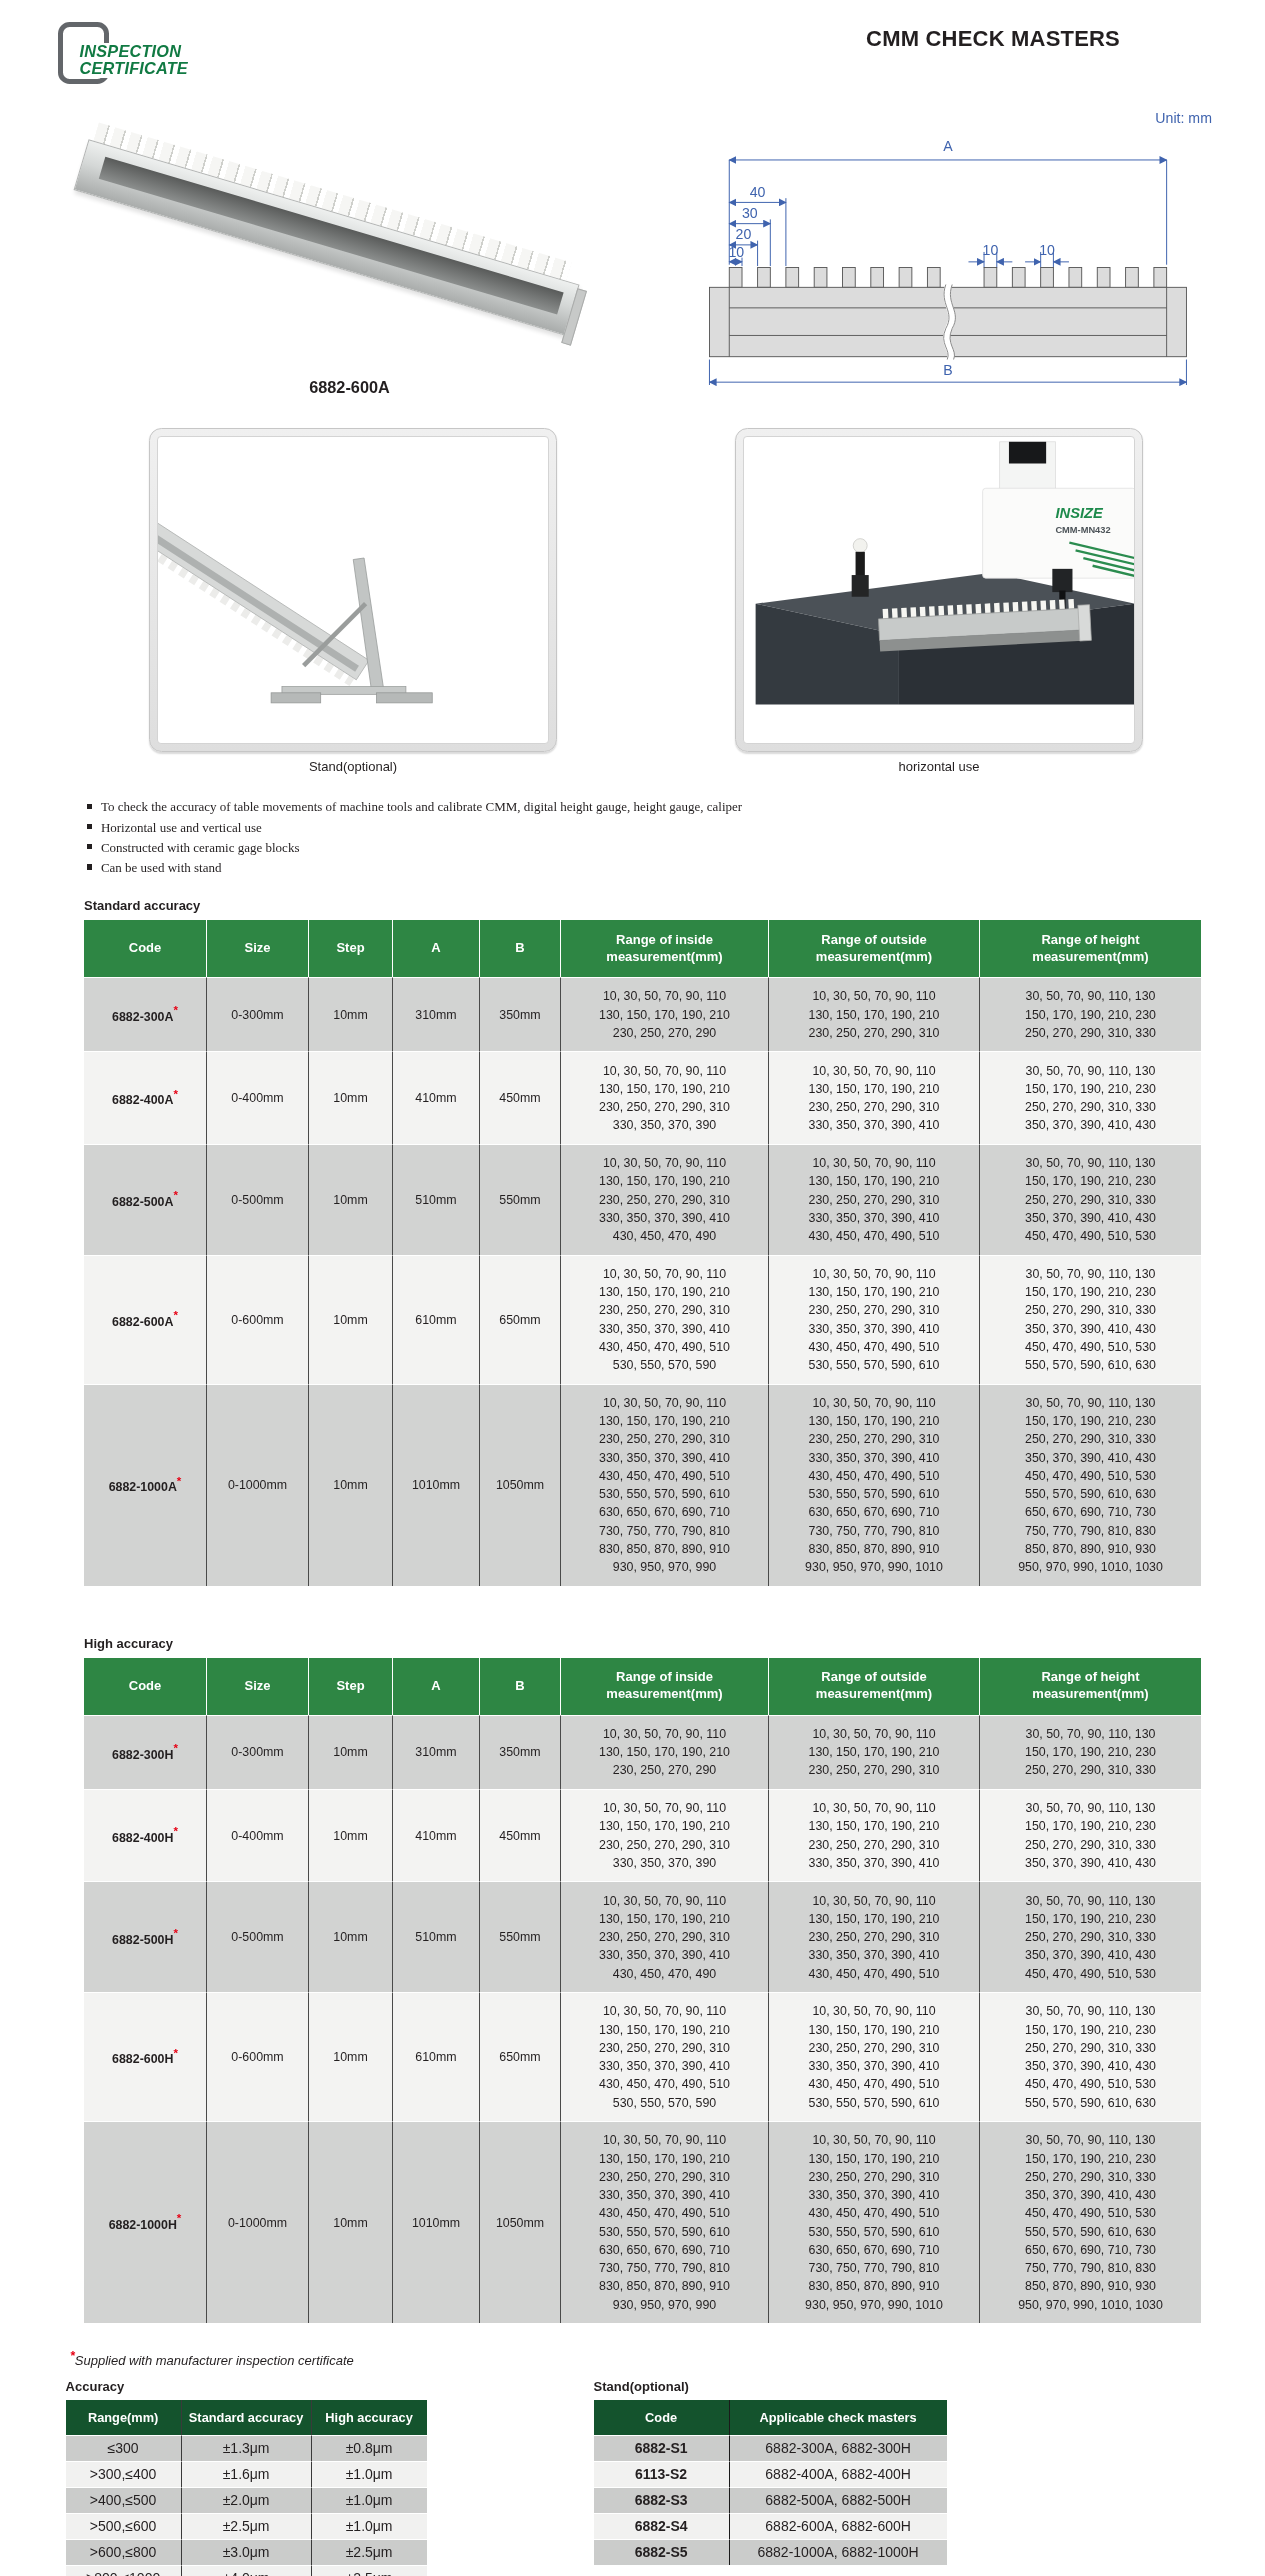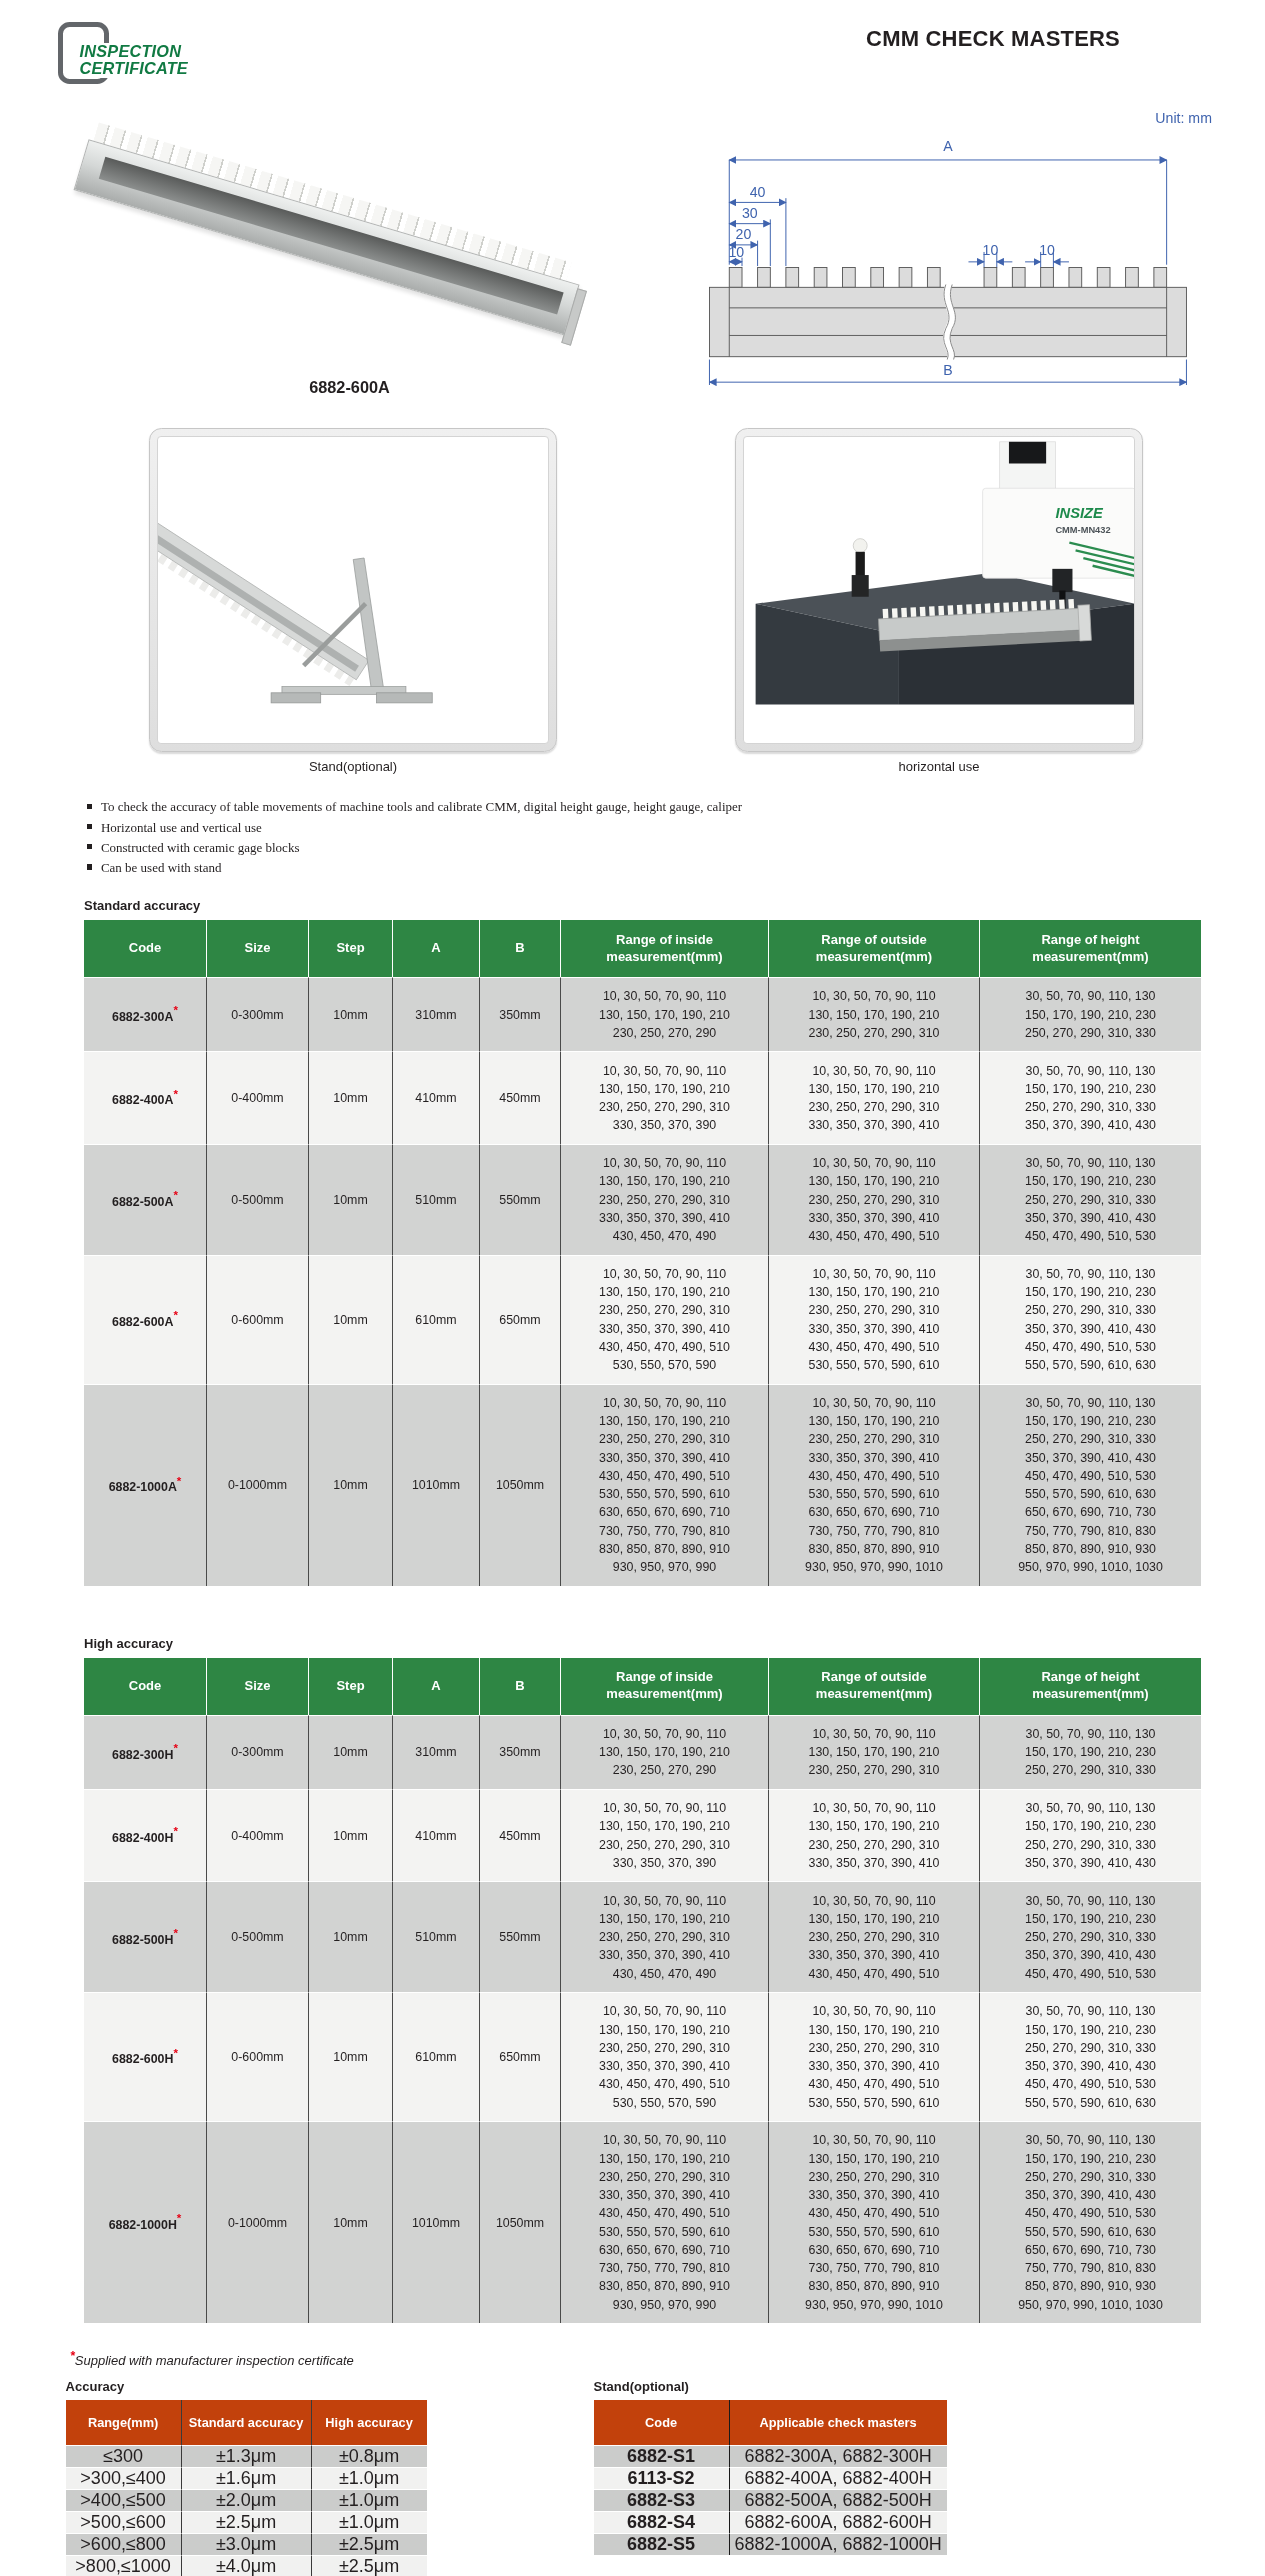--- a/index.html
+++ b/index.html
@@ -69,22 +69,22 @@
   
   .footnote { margin:26px 0 0 23px; font-size:13px;font-style:italic; }
   .footnote .ast { vertical-align:super; font-size:12.4px; }
 
   
   .bottom-row { display:flex; margin-top:11px; align-items:flex-start; }
   .acc-block { margin-left:18.6px; width:361px; }
   .stand-block { margin-left:167px; width:353px; }
   .mini-title { font-size:13px; font-weight:bold; margin-bottom:5.4px; }
   table.mini { border-collapse:separate; border-spacing:0; width:100%; table-layout:fixed; }
-  table.mini th { background:#c2410c; color:#fff; font-weight:bold; font-size:12.8px; height:45px; text-align:center; vertical-align:middle; }
-  table.mini td { font-size:18px; height:19px; text-align:center; vertical-align:middle; }
+  table.mini th { background:#14532d; color:#fff; font-weight:bold; font-size:12.8px; height:35px; text-align:center; vertical-align:middle; }
+  table.mini td { font-size:14px; height:26px; text-align:center; vertical-align:middle; }
   table.mini tbody tr td { border-top:1.6px solid #fff; }
   table.mini tbody tr:nth-child(odd) td { background:#cbcccb; }
   table.mini tbody tr:nth-child(even) td { background:#f1f1f0; }
   table.acc th + th, table.acc td + td { border-left:1.6px solid #3a3a3a; }
   table.stand th:first-child, table.stand td:first-child { border-right:1.6px solid #1a1a1a; }
   table.stand td:first-child { font-weight:bold; }
 </style>
 </head>
 <body>
 

